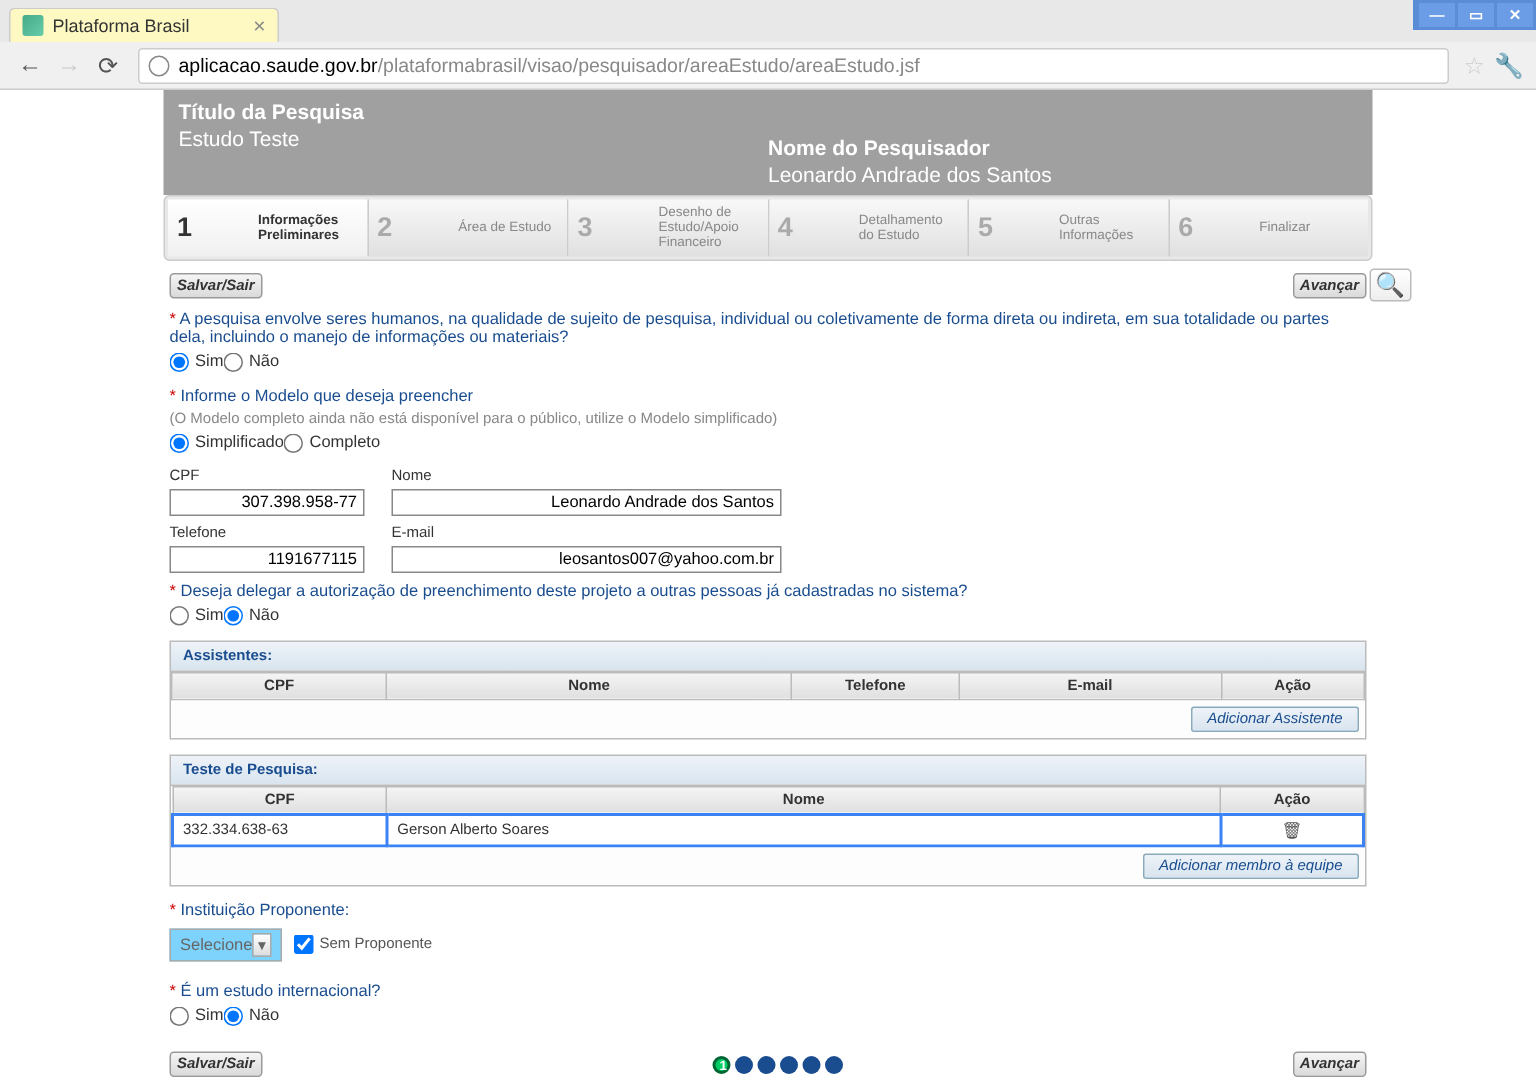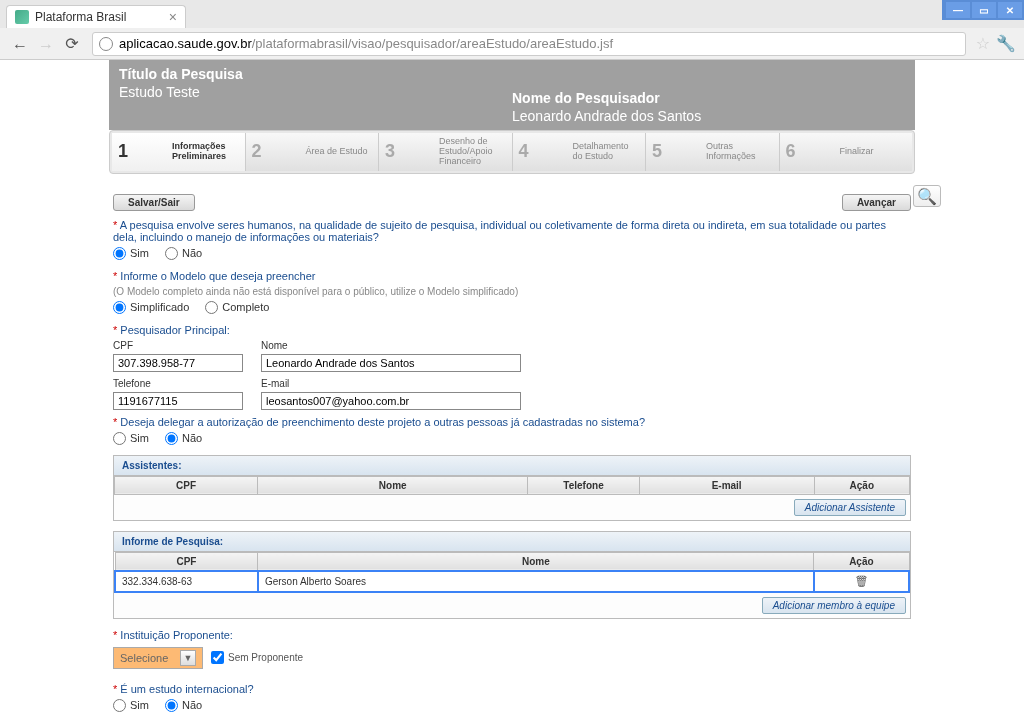--- a/index.html
+++ b/index.html
@@ -1,21 +1,21 @@
 <!DOCTYPE html>
 <html><head>
 <meta charset="utf-8">
 <style>
 *{margin:0;padding:0;box-sizing:border-box;font-family:Arial,sans-serif;}
 body{background:#fff;overflow-x:hidden;}
 .browser-chrome{width:1024px;height:722px;position:relative;background:#fff;}
 .win-controls{position:absolute;top:0;right:0;display:flex;background:#5a8dd6;padding:2px;}
 .win-btn{width:24px;height:16px;background:#6a9de6;margin-left:2px;display:flex;align-items:center;justify-content:center;color:#fff;font-size:10px;font-weight:bold;cursor:pointer;}
 .tab-bar{height:28px;background:#e8e8e8;display:flex;align-items:flex-end;padding-left:6px;padding-top:4px;}
-.tab{background:#ffffff;border:1px solid #ccc;border-bottom:none;border-radius:4px 4px 0 0;padding:4px 28px 4px 8px;font-size:12px;color:#333;display:flex;align-items:center;position:relative;min-width:180px;}
+.tab{background:#fef9c3;border:1px solid #ccc;border-bottom:none;border-radius:4px 4px 0 0;padding:4px 28px 4px 8px;font-size:12px;color:#333;display:flex;align-items:center;position:relative;min-width:180px;}
 .tab-favicon{width:14px;height:14px;background:linear-gradient(135deg,#4a8,#6ca);border-radius:2px;margin-right:6px;}
 .tab-close{position:absolute;right:8px;color:#888;font-size:14px;cursor:pointer;}
 .addr-bar{height:32px;background:#f0f0f0;border-bottom:1px solid #ccc;display:flex;align-items:center;padding:0 8px;}
 .nav-btn{width:24px;height:24px;display:flex;align-items:center;justify-content:center;color:#555;font-size:16px;cursor:pointer;margin-right:2px;}
 .nav-btn.disabled{color:#ccc;}
 .url-box{flex:1;height:24px;border:1px solid #ccc;border-radius:3px;background:#fff;display:flex;align-items:center;padding:0 6px;margin:0 6px;}
 .globe{width:14px;height:14px;border:1px solid #888;border-radius:50%;margin-right:6px;}
 .url-text{font-size:13px;color:#333;}
 .url-text .dark{color:#000;}
 .star{color:#ccc;font-size:16px;margin-left:4px;cursor:pointer;}
@@ -28,45 +28,45 @@
 .hdr-label{font-weight:bold;margin-bottom:2px;}
 .wizard{background:#e8e8e8;border:1px solid #ccc;border-radius:4px;padding:2px;display:flex;margin-top:0;}
 .wiz-step{flex:1;display:flex;align-items:center;padding:4px 6px;border-right:1px solid #ccc;background:linear-gradient(#f8f8f8,#e0e0e0);}
 .wiz-step.active{background:linear-gradient(#fff,#f0f0f0);}
 .wiz-step:last-child{border-right:none;}
 .wiz-num{font-size:18px;font-weight:bold;color:#aaa;margin-right:4px;font-family:Arial Black,sans-serif;}
 .wiz-step.active .wiz-num{color:#333;}
 .wiz-lbl{font-size:9px;color:#888;line-height:1.1;margin-left:40px;}
 .wiz-step.active .wiz-lbl{color:#333;font-weight:bold;}
 .btn-row{display:flex;justify-content:space-between;margin:8px 0;align-items:center;}
-.btn{background:linear-gradient(#f5f5f5,#dadada);border:1px solid #999;border-radius:3px;padding:2px 14px;font-size:10px;color:#333;cursor:pointer;font-weight:bold;margin-top:12px;}
+.btn{background:linear-gradient(#f5f5f5,#dadada);border:1px solid #999;border-radius:3px;padding:2px 4px;font-size:10px;color:#333;cursor:pointer;font-style:italic;font-weight:bold;}
 .search-ext{position:absolute;right:-30px;width:28px;height:22px;border:1px solid #bbb;border-radius:3px;background:linear-gradient(#fff,#eee);display:flex;align-items:center;justify-content:center;}
 .content{padding:0 4px;}
 .q-label{font-size:11px;color:#1a4d8f;margin:6px 0 4px;}
 .q-label .req{color:#c00;}
 .hint{font-size:10px;color:#888;margin-bottom:4px;}
-.radio-row{display:flex;gap:16px;margin:4px 0 10px;}
+.radio-row{display:flex;gap:0;margin:4px 0 10px;}
 .radio-opt{display:flex;align-items:center;font-size:11px;color:#333;}
 .radio-opt input{margin-right:4px;}
 .field-grid{display:flex;gap:18px;margin-bottom:6px;}
 .field-col{}
 .field-col label{font-size:10px;color:#333;display:block;margin-bottom:2px;}
-.field-col input{border:1px solid #888;padding:2px 4px;font-size:11px;height:18px;}
+.field-col input{border:1px solid #888;padding:2px 4px;font-size:11px;height:18px;text-align:right;}
 .field-col input.cpf{width:130px;}
 .field-col input.nome{width:260px;}
 .panel{border:1px solid #bbb;margin:10px 0;}
 .panel-hdr{background:linear-gradient(#eef3f8,#d8e4ef);padding:4px 8px;font-size:10px;color:#1a4d8f;font-weight:bold;border-bottom:1px solid #bbb;}
 .tbl{width:100%;border-collapse:collapse;}
 .tbl th{background:linear-gradient(#f5f5f5,#e0e0e0);border:1px solid #bbb;padding:3px 6px;font-size:10px;color:#333;text-align:center;font-weight:bold;}
 .tbl td{border:2px solid #3b82f6;padding:3px 6px;font-size:10px;color:#333;}
 .panel-footer{padding:4px;display:flex;justify-content:flex-end;background:#fdfdfd;}
 .link-btn{background:linear-gradient(#eef3f8,#d8e4ef);border:1px solid #8ab;border-radius:2px;padding:2px 10px;font-size:10px;color:#1a4d8f;cursor:pointer;font-style:italic;}
 .trash{cursor:pointer;font-size:11px;color:#555;}
 .sel-row{display:flex;align-items:center;gap:8px;margin:6px 0 14px;}
-.sel-box{border:1px solid #aaa;background:#fdba74;padding:2px 6px;font-size:11px;color:#666;display:flex;align-items:center;width:90px;justify-content:space-between;}
+.sel-box{border:1px solid #aaa;background:#7dd3fc;padding:2px 6px;font-size:11px;color:#666;display:flex;align-items:center;width:75px;justify-content:space-between;}
 .sel-arrow{border:1px solid #aaa;background:linear-gradient(#fff,#ddd);width:16px;height:16px;display:flex;align-items:center;justify-content:center;font-size:9px;}
 .chk{display:flex;align-items:center;font-size:10px;color:#555;}
 .chk input{margin-right:4px;}
 .pager{display:flex;justify-content:center;gap:3px;margin:10px 0;}
 .dot{width:12px;height:12px;border-radius:50%;background:#1a4d8f;}
 .dot.active{background:#0c6;border:2px solid #063;position:relative;}
 .dot-num{color:#fff;font-size:9px;position:absolute;left:3px;top:-1px;font-weight:bold;}
 .main-wrap{position:relative;}
 </style>
 </head>
@@ -163,21 +163,20 @@
           <label class="radio-opt">
                 <input type="radio" name="q2" checked="" style="">
                 <span>Simplificado</span>
               </label>
           <label class="radio-opt">
                 <input type="radio" name="q2" style="">
                 <span>Completo</span>
               </label>
         </div>
 
-        <div class="q-label"><span class="req">* </span><span>Pesquisador Principal:</span></div>
         <div class="field-grid">
           <div class="field-col"><label>CPF</label><input class="cpf" value="307.398.958-77" style=""></div>
           <div class="field-col"><label>Nome</label><input class="nome" value="Leonardo Andrade dos Santos" style=""></div>
         </div>
         <div class="field-grid">
           <div class="field-col"><label>Telefone</label><input class="cpf" value="1191677115" style=""></div>
           <div class="field-col"><label>E-mail</label><input class="nome" value="leosantos007@yahoo.com.br" style=""></div>
         </div>
 
         <div class="q-label"><span class="req">* </span><span>Deseja delegar a autorização de preenchimento deste projeto a outras pessoas já cadastradas no sistema?</span></div>
@@ -204,21 +203,21 @@
               <th style="width:12%">Ação</th>
             </tr>
           </tbody>
               </table>
           <div class="panel-footer">
                 <button class="link-btn">Adicionar Assistente</button>
               </div>
         </div>
 
         <div class="panel">
-          <div class="panel-hdr">Informe de Pesquisa:</div>
+          <div class="panel-hdr">Teste de Pesquisa:</div>
           <table class="tbl">
             <tbody>
                   <tr>
               <th style="width:18%">CPF</th>
               <th style="width:70%">Nome</th>
               <th style="width:12%">Ação</th>
             </tr>
             <tr>
               <td>332.334.638-63</td>
               <td>Gerson Alberto Soares</td>

